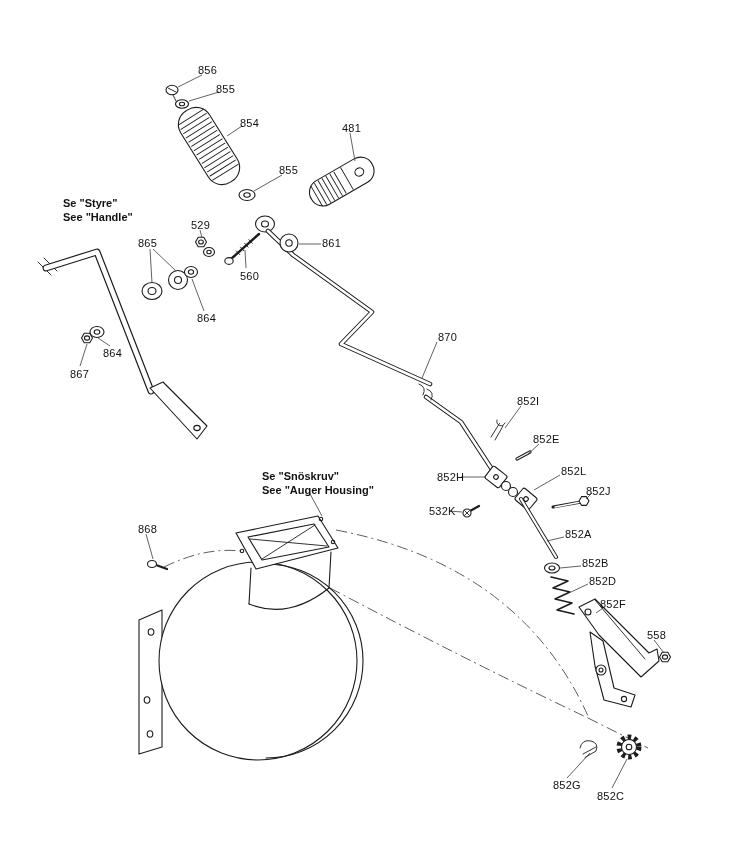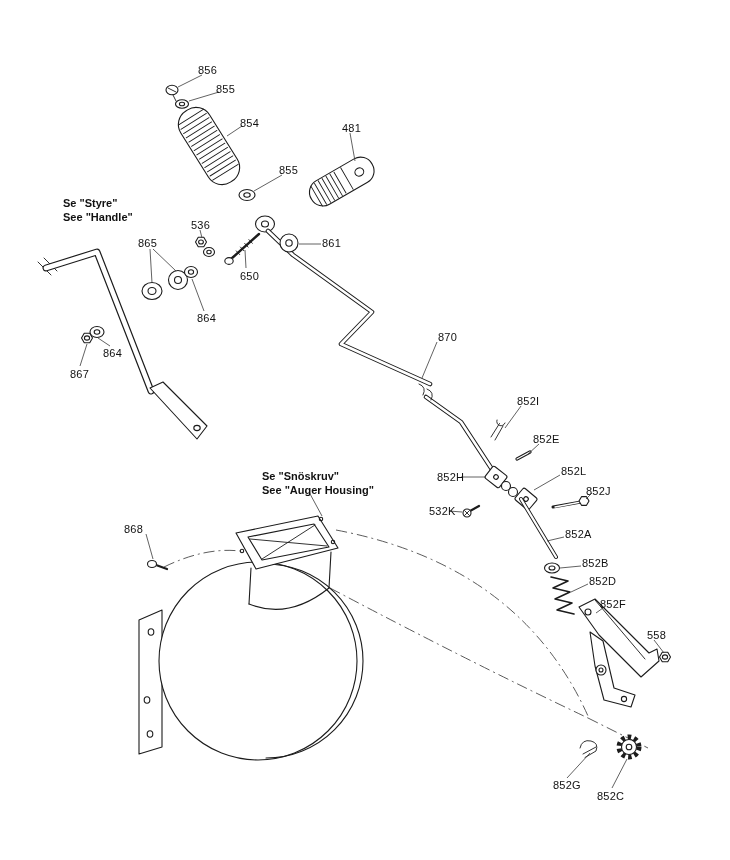--- a/index.html
+++ b/index.html
@@ -249,36 +249,36 @@
 <div class="ann" style="left:262px;top:470px">
   <span>Se "Snöskruv"</span>
   <span>See "Auger Housing"</span>
 </div>
 
 <span class="part-label" style="left:198px;top:64px">856</span>
 <span class="part-label" style="left:216px;top:83px">855</span>
 <span class="part-label" style="left:240px;top:117px">854</span>
 <span class="part-label" style="left:342px;top:122px">481</span>
 <span class="part-label" style="left:279px;top:164px">855</span>
-<span class="part-label" style="left:191px;top:219px">536</span>
+<span class="part-label" style="left:191px;top:219px">529</span>
 <span class="part-label" style="left:138px;top:237px">865</span>
-<span class="part-label" style="left:240px;top:270px">650</span>
+<span class="part-label" style="left:240px;top:270px">560</span>
 <span class="part-label" style="left:322px;top:237px">861</span>
 <span class="part-label" style="left:197px;top:312px">864</span>
 <span class="part-label" style="left:103px;top:347px">864</span>
 <span class="part-label" style="left:70px;top:368px">867</span>
 <span class="part-label" style="left:438px;top:331px">870</span>
 <span class="part-label" style="left:517px;top:395px">852I</span>
 <span class="part-label" style="left:533px;top:433px">852E</span>
 <span class="part-label" style="left:437px;top:471px">852H</span>
 <span class="part-label" style="left:561px;top:465px">852L</span>
 <span class="part-label" style="left:586px;top:485px">852J</span>
 <span class="part-label" style="left:429px;top:505px">532K</span>
 <span class="part-label" style="left:565px;top:528px">852A</span>
 <span class="part-label" style="left:582px;top:557px">852B</span>
 <span class="part-label" style="left:589px;top:575px">852D</span>
 <span class="part-label" style="left:600px;top:598px">852F</span>
-<span class="part-label" style="left:124px;top:523px">868</span>
+<span class="part-label" style="left:138px;top:523px">868</span>
 <span class="part-label" style="left:647px;top:629px">558</span>
 <span class="part-label" style="left:553px;top:779px">852G</span>
 <span class="part-label" style="left:597px;top:790px">852C</span>
 
 </div>
 
 </body></html>

